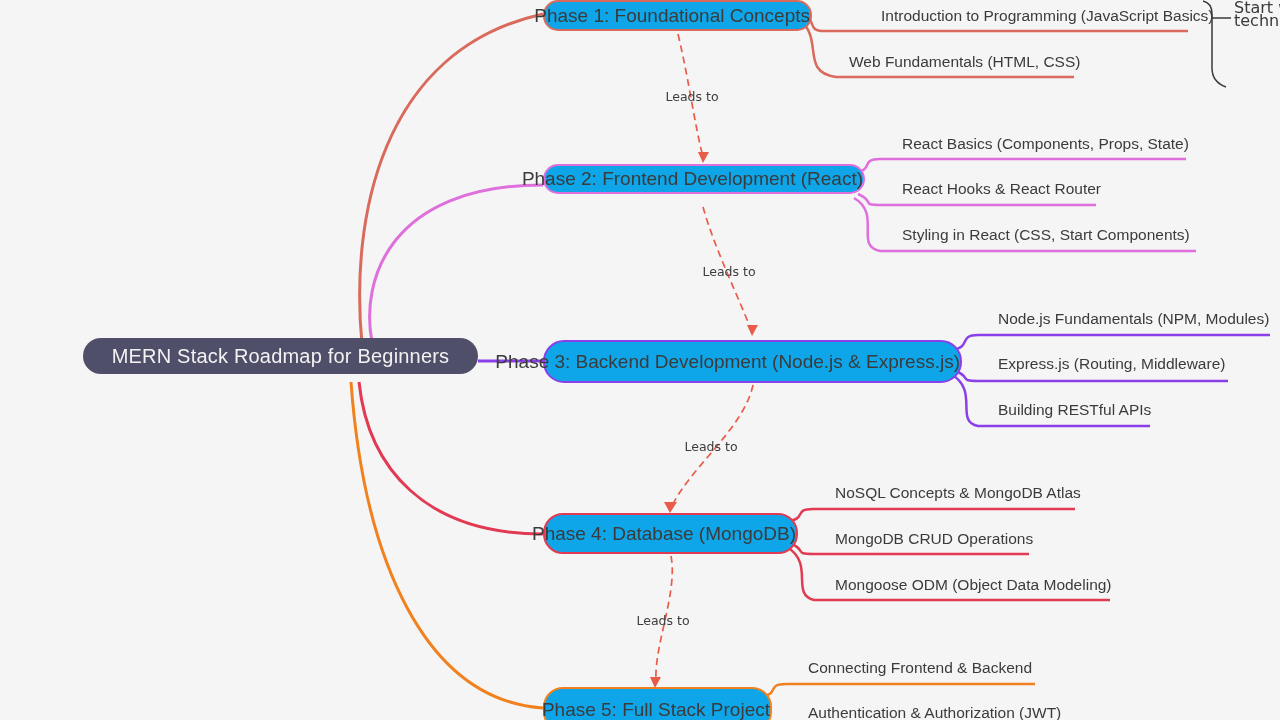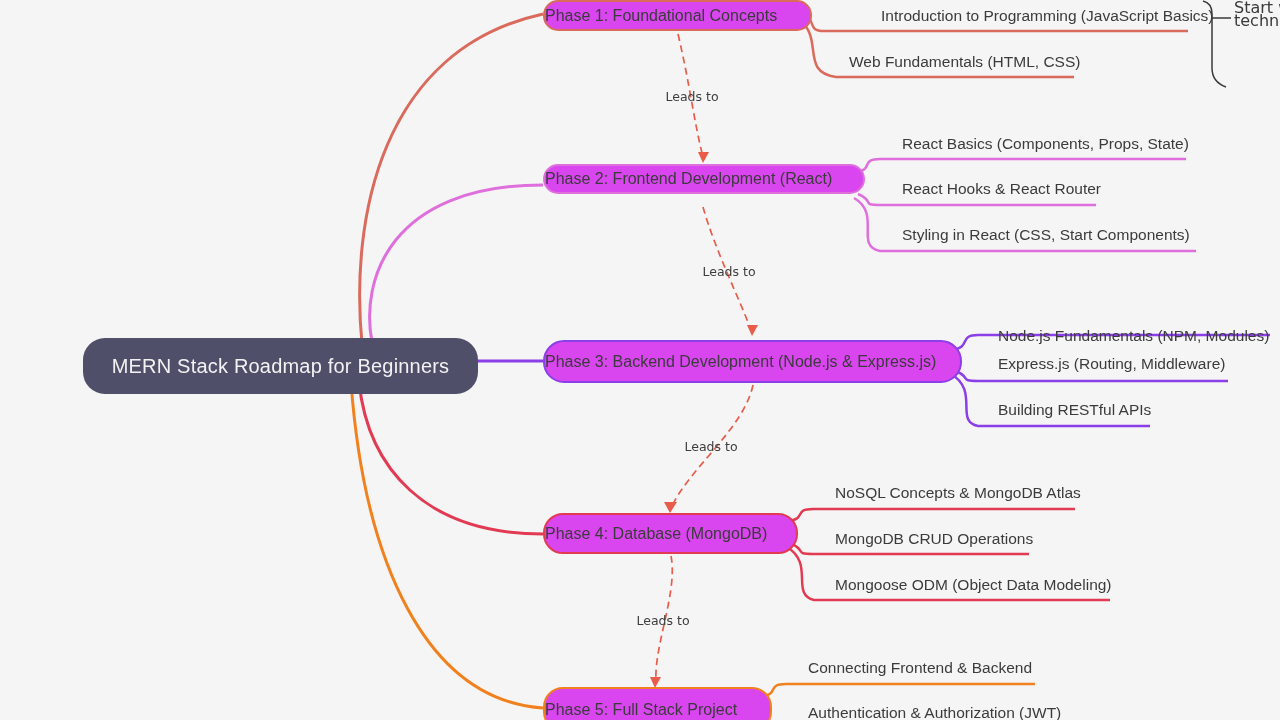--- a/index.html
+++ b/index.html
@@ -6,23 +6,23 @@
   body{
     width:1280px;height:720px;overflow:hidden;
     background:var(--bg,#f5f5f5);
     font-family:"Liberation Sans","DejaVu Sans",sans-serif;
     color:var(--ink,#3b3b3b);
   }
   .canvas{position:relative;width:1280px;height:720px;overflow:hidden;}
   svg.edges{position:absolute;left:0;top:0;width:1280px;height:720px;}
   svg.edges path{fill:none;}
   .node{
-    position:absolute;display:flex;align-items:center;justify-content:flex-start;
-    background:#d946ef;border-style:solid;border-width:2.5px;
-    font-size:16px;white-space:nowrap;color:var(--ink,#3b3b3b);
+    position:absolute;display:flex;align-items:center;justify-content:flex-end;
+    background:#0ea5e9;border-style:solid;border-width:2.5px;
+    font-size:19px;white-space:nowrap;color:var(--ink,#3b3b3b);
     box-sizing:border-box;
   }
   .root-node{
     position:absolute;display:flex;align-items:center;justify-content:center;
     background:var(--root-bg,#4f4f69);color:var(--root-fg,#f2f2f3);
     border-radius:22px;font-size:20px;white-space:nowrap;letter-spacing:.2px;
   }
   .p1{border-color:var(--p1);}
   .p2{border-color:var(--p2);}
   .p3{border-color:var(--p3);}
@@ -79,21 +79,21 @@
     <path style="stroke:var(--arrow);stroke-width:1.7;stroke-dasharray:7 4.5" d="M 671,556 C 678,592 654,645 656,681"></path>
 
     <path style="fill:var(--arrow);stroke:none" d="M 698,152 L 709,152 L 703,163 Z"></path>
     <path style="fill:var(--arrow);stroke:none" d="M 747,325 L 758,325 L 752,336 Z"></path>
     <path style="fill:var(--arrow);stroke:none" d="M 664,502 L 677,502 L 670,513 Z"></path>
     <path style="fill:var(--arrow);stroke:none" d="M 650,677 L 661,677 L 655,688 Z"></path>
 
     <path style="stroke:var(--note);stroke-width:1.5" d="M 1203,1 Q 1212,3 1212,14 L 1212,68 Q 1212,82 1226,87 M 1212,18 L 1231,18"></path>
   </svg>
 
-  <div class="root-node" style="left:83px;top:338px;width:395px;height:56px;">
+  <div class="root-node" style="left:83px;top:338px;width:395px;height:36px;">
     <span>MERN Stack Roadmap for Beginners</span>
   </div>
 
   <div class="node p1" style="left:543px;top:0px;width:269px;height:31px;border-radius:15px;">
     <span>Phase 1: Foundational Concepts</span>
   </div>
   <div class="node p2" style="left:543px;top:164px;width:322px;height:30px;border-radius:20px;">
     <span>Phase 2: Frontend Development (React)</span>
   </div>
   <div class="node p3" style="left:543px;top:340px;width:419px;height:43px;border-radius:21px;">
@@ -106,21 +106,21 @@
     <span>Phase 5: Full Stack Project</span>
   </div>
 
   <div class="leaf" style="left:849px;top:6px;margin-left:32px;">Introduction to Programming (JavaScript Basics)</div>
   <div class="leaf" style="left:849px;top:52px;">Web Fundamentals (HTML, CSS)</div>
 
   <div class="leaf" style="left:902px;top:179px;">React Hooks &amp; React Router</div>
   <div class="leaf" style="left:902px;top:134px;">React Basics (Components, Props, State)</div>
   <div class="leaf" style="left:902px;top:225px;">Styling in React (CSS, Start Components)</div>
 
-  <div class="leaf" style="left:998px;top:326px;text-align:center;">Node.js Fundamentals (NPM, Modules)</div>
+  <div class="leaf" style="left:998px;top:309px;text-align:center;">Node.js Fundamentals (NPM, Modules)</div>
   <div class="leaf" style="left:998px;top:354px;">Express.js (Routing, Middleware)</div>
   <div class="leaf" style="left:998px;top:400px;">Building RESTful APIs</div>
 
   <div class="leaf" style="left:835px;top:483px;">NoSQL Concepts &amp; MongoDB Atlas</div>
   <div class="leaf" style="left:835px;top:529px;">MongoDB CRUD Operations</div>
   <div class="leaf" style="left:835px;top:575px;">Mongoose ODM (Object Data Modeling)</div>
 
   <div class="leaf" style="left:808px;top:658px;">Connecting Frontend &amp; Backend</div>
   <div class="leaf" style="left:808px;top:703px;">Authentication &amp; Authorization (JWT)</div>
 

